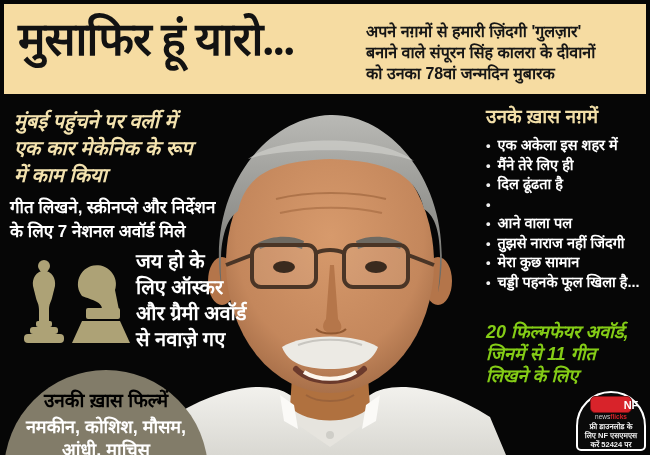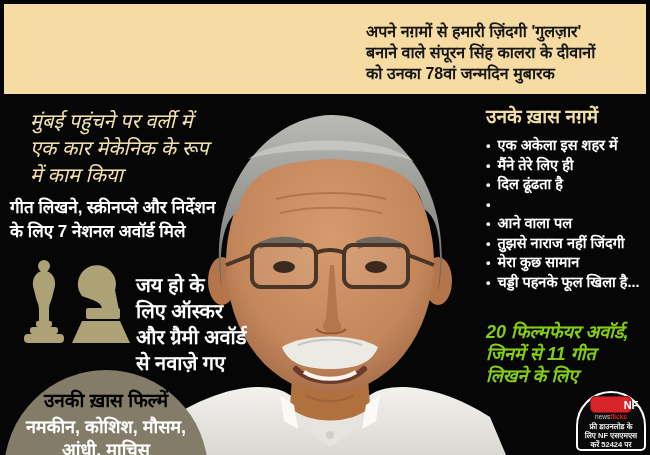--- a/index.html
+++ b/index.html
@@ -19,32 +19,31 @@
     font-size:46px;font-weight:700;color:#121212;letter-spacing:-1px;
     white-space:nowrap;
   }
   .header-sub{
     position:absolute;left:362px;top:17px;width:280px;
     font-size:16px;font-weight:700;color:#161616;line-height:21px;
   }
   
   .para1{
     position:absolute;left:14px;top:108px;width:240px;z-index:5;
-    font-style:italic;font-weight:400;font-size:20px;line-height:27px;
+    font-style:italic;font-weight:700;font-size:20px;line-height:27px;
     color:#F3E2AE;
-    margin-left:16px;
   }
   .para2{
     position:absolute;left:10px;top:196px;width:250px;z-index:5;
     font-weight:700;font-size:17px;line-height:24px;color:#ffffff;
   }
   .awards-icons{position:absolute;left:16px;top:252px;z-index:5;}
   .award-note{
     position:absolute;left:136px;top:248px;width:130px;z-index:5;
-    font-weight:700;font-size:20px;line-height:26px;color:#ffffff;margin-top:24px;
+    font-weight:700;font-size:20px;line-height:26px;color:#ffffff;
   }
   .films-circle{
     position:absolute;left:4px;top:370px;width:204px;height:204px;
     border-radius:50%;background:#827C69;z-index:6;text-align:center;
     box-sizing:border-box;padding-top:17px;
   }
   .films-heading{font-weight:700;font-size:19px;color:#000000;}
   .films-line{font-weight:700;font-size:18px;color:#ffffff;line-height:23px;}
   .films-line.first{margin-top:3px;}
   
@@ -82,20 +81,21 @@
   }
   
   .portrait{position:absolute;left:148px;top:95px;width:364px;height:360px;z-index:1;}
 </style>
 </head>
 <body>
 
 <div id="stage">
 
   <div class="header">
+    <div class="main-title">मुसाफिर हूं यारो...</div>
     <div class="header-sub">
       <div>अपने नग़मों से हमारी ज़िंदगी 'गुलज़ार'</div>
       <div>बनाने वाले संपूरन सिंह कालरा के दीवानों</div>
       <div>को उनका 78वां जन्मदिन मुबारक</div>
     </div>
   </div>
 
   <div class="portrait">
     <svg width="364" height="360" viewBox="0 0 364 360" xmlns="http://www.w3.org/2000/svg">
       <defs>

